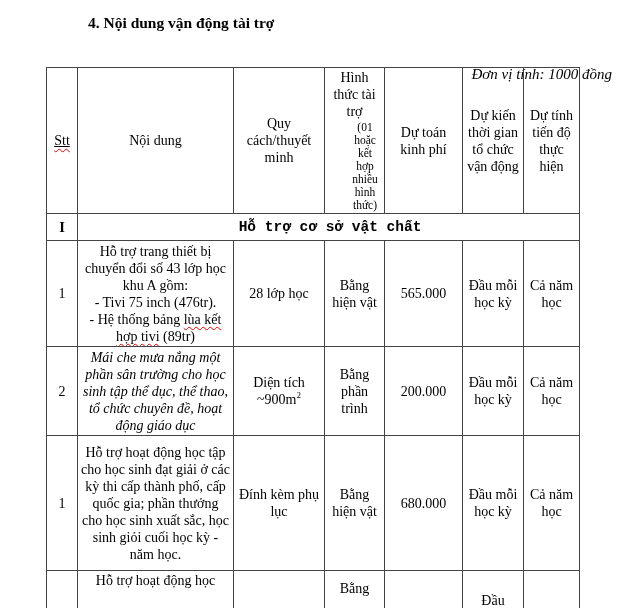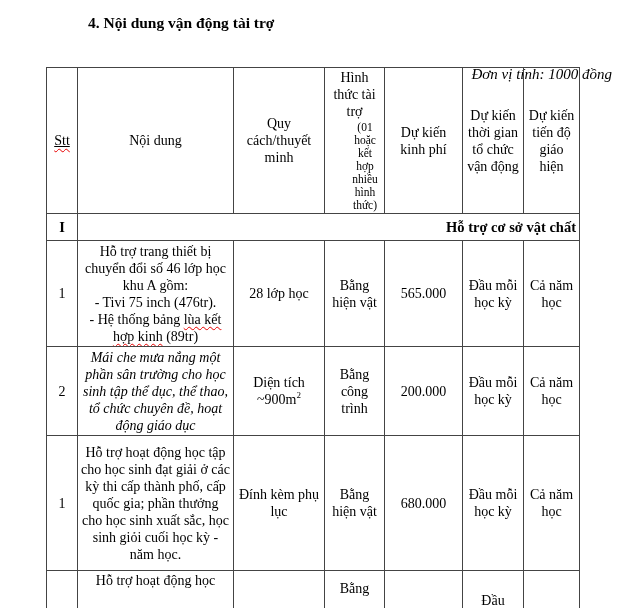--- a/index.html
+++ b/index.html
@@ -48,21 +48,21 @@
     text-decoration-style:wavy;
     text-decoration-color:var(--squiggle-color);
     text-decoration-thickness:1px;
     text-underline-offset:3px;
     text-decoration-skip-ink:none;
     text-align:right;
   }
   td.nd{text-align:left;padding:1px 4px;}
   td.nd-justify{text-align:justify;font-style:italic;}
   tr.section-row td{font-weight:bold;font-size:14.5px;}
-  tr.section-row td.section-label{text-align:right;padding-left:6px;}
+  tr.section-row td.section-label{text-align:center;padding-left:6px;font-family:Liberation Mono, monospace;}
   td.money{text-align:center;}
   sup{font-size:9px;line-height:0;}
   
   tr.partial td{vertical-align:top;}
   tr.partial td.nd{padding-top:1px;}
   tr.partial td.ht{padding-top:9px;}
   tr.partial td.tg{padding-top:21px;}
 </style>
 </head>
 <body>
@@ -85,50 +85,50 @@
 
     <thead>
       <tr style="height:132px">
         <th><span class="u-line"><span class="sq2">Stt</span></span></th>
         <th>Nội dung</th>
         <th>Quy cách/thuyết minh</th>
         <th>
           <span>Hình thức tài trợ</span>
           <span class="hdr-note">(01 hoặc kết hợp nhiều hình thức)</span>
         </th>
-        <th>Dự kiến kinh phí</th>
+        <th>Dự toán kinh phí</th>
         <th>Dự kiến thời gian tổ chức vận động</th>
-        <th>Dự kiến tiến độ giáo hiện</th>
+        <th>Dự tính tiến độ thực hiện</th>
       </tr>
     </thead>
 
     <tbody>
       <tr class="section-row" style="height:27px">
         <td>I</td>
         <td class="section-label" colspan="6">Hỗ trợ cơ sở vật chất</td>
       </tr>
 
       <tr style="height:106px">
         <td>1</td>
-        <td class="nd"><span>Hỗ trợ trang thiết bị chuyển đổi số 46 lớp học khu A gồm:</span><br>
+        <td class="nd"><span>Hỗ trợ trang thiết bị chuyển đổi số 43 lớp học khu A gồm:</span><br>
           <span>- Tivi 75 inch (476tr).</span><br>
-          <span>- Hệ thống bảng </span><span class="sq">lùa kết</span><span> </span><span class="sq">hợp kinh</span><span> (89tr)</span>
+          <span>- Hệ thống bảng </span><span class="sq">lùa kết</span><span> </span><span class="sq">hợp tivi</span><span> (89tr)</span>
         </td>
         <td>28 lớp học</td>
         <td>Bằng hiện vật</td>
         <td class="money">565.000</td>
         <td>Đầu mỗi học kỳ</td>
         <td>Cả năm học</td>
       </tr>
 
       <tr style="height:89px">
         <td>2</td>
         <td class="nd nd-justify">Mái che mưa nắng một phần sân trường cho học sinh tập thể dục, thể thao, tổ chức chuyên đề, hoạt động giáo dục</td>
         <td><span>Diện tích ~900m</span><sup>2</sup></td>
-        <td>Bằng công trình</td>
+        <td>Bằng phần trình</td>
         <td class="money">200.000</td>
         <td>Đầu mỗi học kỳ</td>
         <td>Cả năm học</td>
       </tr>
 
 
       <tr style="height:135px">
         <td>1</td>
         <td class="nd">Hỗ trợ hoạt động học tập cho học sinh đạt giải ở các kỳ thi cấp thành phố, cấp quốc gia; phần thưởng cho học sinh xuất sắc, học sinh giỏi cuối học kỳ - năm học.</td>
         <td>Đính kèm phụ lục</td>

